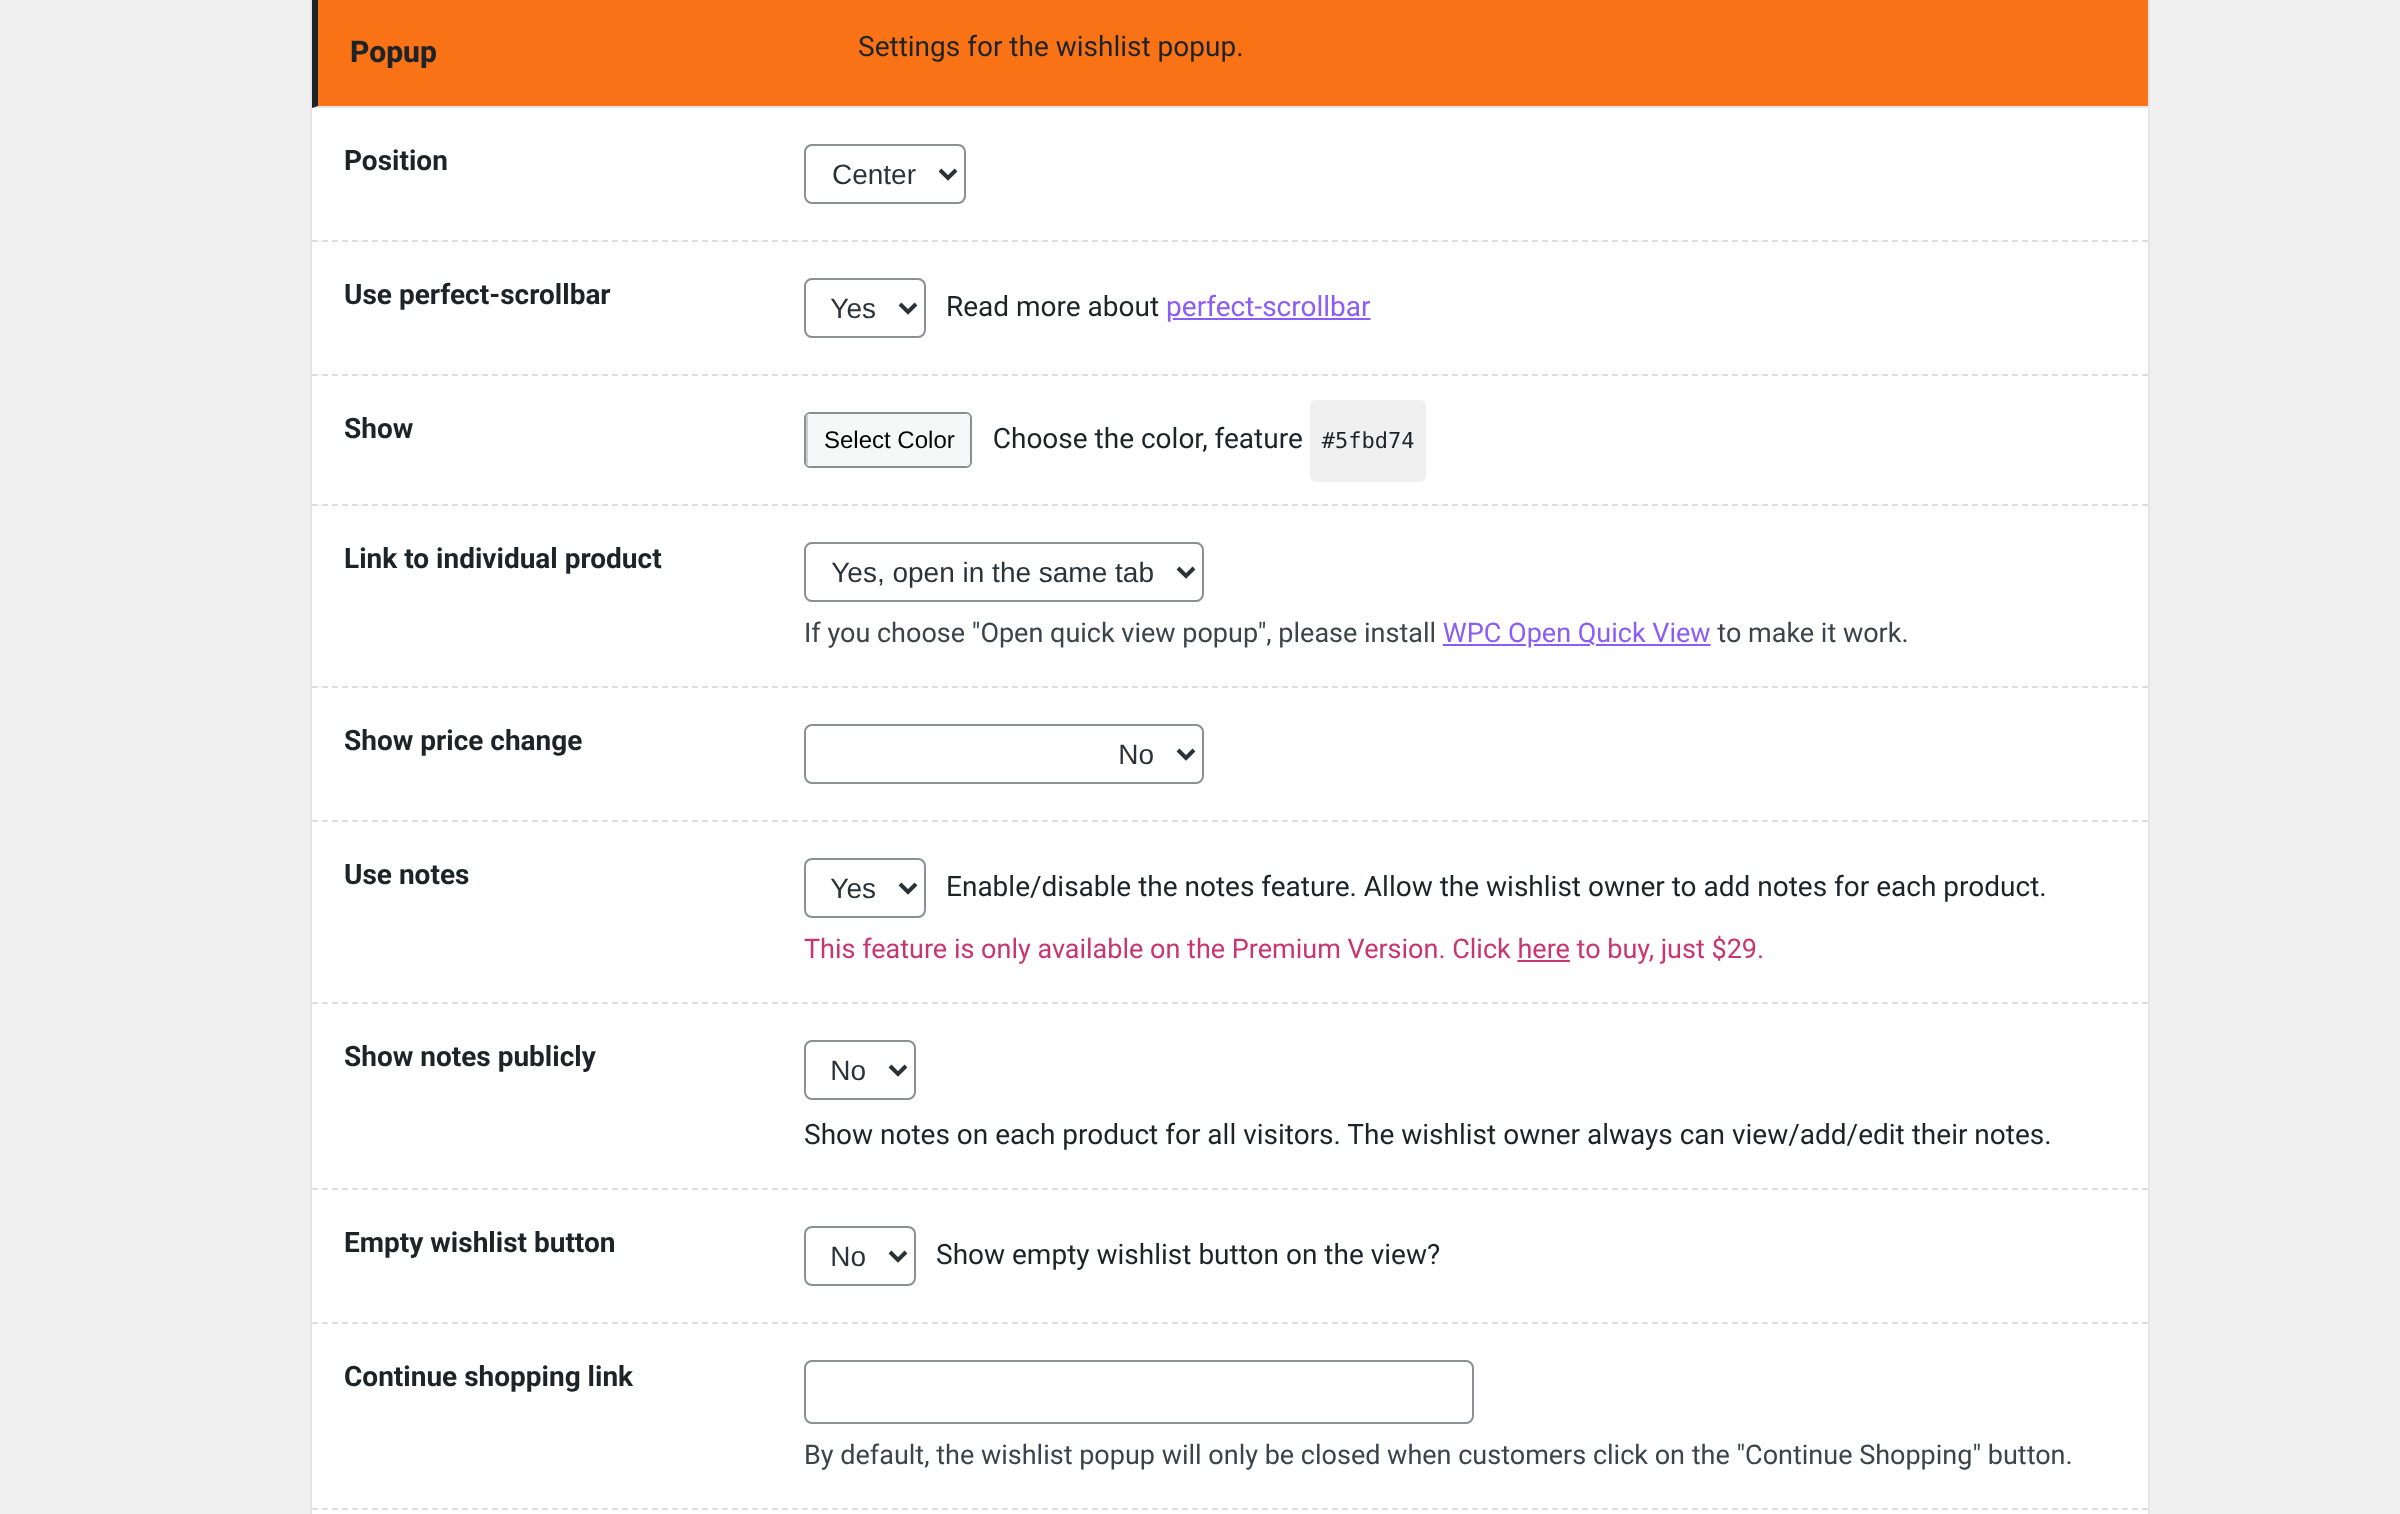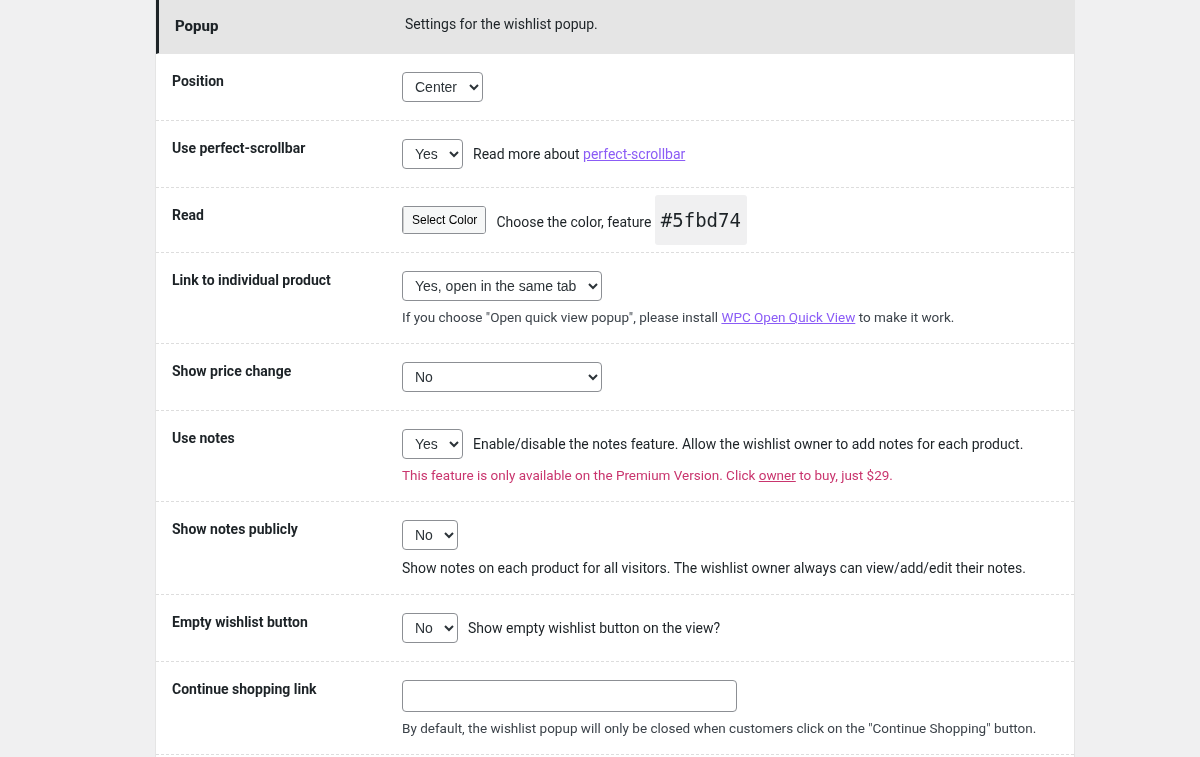--- a/index.html
+++ b/index.html
@@ -24,22 +24,23 @@
   .row {
     display: flex;
     align-items: flex-start;
     padding: 18px 16px;
     border-bottom: 1px dashed #ddd;
   }
   .row:last-child { border-bottom: none; }
   .row.section-head {
     border-bottom: 1px solid #e5e5e5;
     border-left: 3px solid #1d2327;
-    background: #e5e5e5;
+    background: #f97316;
     padding: 16px 16px;
+    gap: 24px;
   }
   .label-col {
     width: 230px;
     flex: 0 0 230px;
     font-weight: 700;
     padding-right: 10px;
     line-height: 1.4;
   }
   .section-head .label-col { font-weight: 800; font-size: 15px; }
   .ctrl-col {
@@ -63,20 +64,21 @@
     font-size: 13.5px;
   }
   select, input[type="text"], input[type="number"] {
     font-size: 14px;
     padding: 5px 8px;
     border: 1px solid #8c8f94;
     border-radius: 4px;
     background: #fff;
     color: #2c3338;
     line-height: 1.4;
+    text-align: right;
   }
   select.wide { min-width: 200px; }
   input[type="text"].wide { width: 335px; }
   a { color: #8b5cf6; text-decoration: underline; }
   .premium {
     color: #c9356e;
     font-size: 13.5px;
   }
   .premium a { color: #c9356e; }
   .color-box {
@@ -97,21 +99,21 @@
     background: #f6f7f7;
     border: none;
     border-left: 1px solid #ccc;
     cursor: pointer;
   }
   code.inline {
     background: #f0f0f1;
     padding: 14px 6px;
     border-radius: 3px;
     font-family: Menlo, Consolas, monospace;
-    font-size: 19px;
+    font-size: 11px;
   }
 </style>
 </head>
 <body>
 
 <div class="wrap">
   <div class="panel">
 
     <div class="row section-head">
       <div class="label-col">Popup</div>
@@ -139,21 +141,21 @@
             <option>Yes</option>
           </select>
           <span class="desc-text">
             <span>Read more about </span><a href="#">perfect-scrollbar</a>
           </span>
         </div>
       </div>
     </div>
 
     <div class="row">
-      <div class="label-col">Read</div>
+      <div class="label-col">Show</div>
       <div class="ctrl-col">
         <div class="ctrl-line">
           <div class="color-box">
             <span class="swatch" style="background: rgb(95, 189, 116);"></span>
             <button type="button" class="color-btn">Select Color</button>
           </div>
           <span class="desc-text">
             <span>Choose the color, feature </span><code class="inline">#5fbd74</code>
           </span>
         </div>
@@ -188,21 +190,21 @@
     <div class="row">
       <div class="label-col">Use notes</div>
       <div class="ctrl-col">
         <div class="ctrl-line">
           <select>
             <option>Yes</option>
           </select>
           <span class="desc-text">Enable/disable the notes feature. Allow the wishlist owner to add notes for each product.</span>
         </div>
         <div class="premium">
-          <span>This feature is only available on the Premium Version. Click </span><a href="#">owner</a><span> to buy, just $29.</span>
+          <span>This feature is only available on the Premium Version. Click </span><a href="#">here</a><span> to buy, just $29.</span>
         </div>
       </div>
     </div>
 
     <div class="row">
       <div class="label-col">Show notes publicly</div>
       <div class="ctrl-col">
         <div class="ctrl-line">
           <select>
             <option>No</option>

